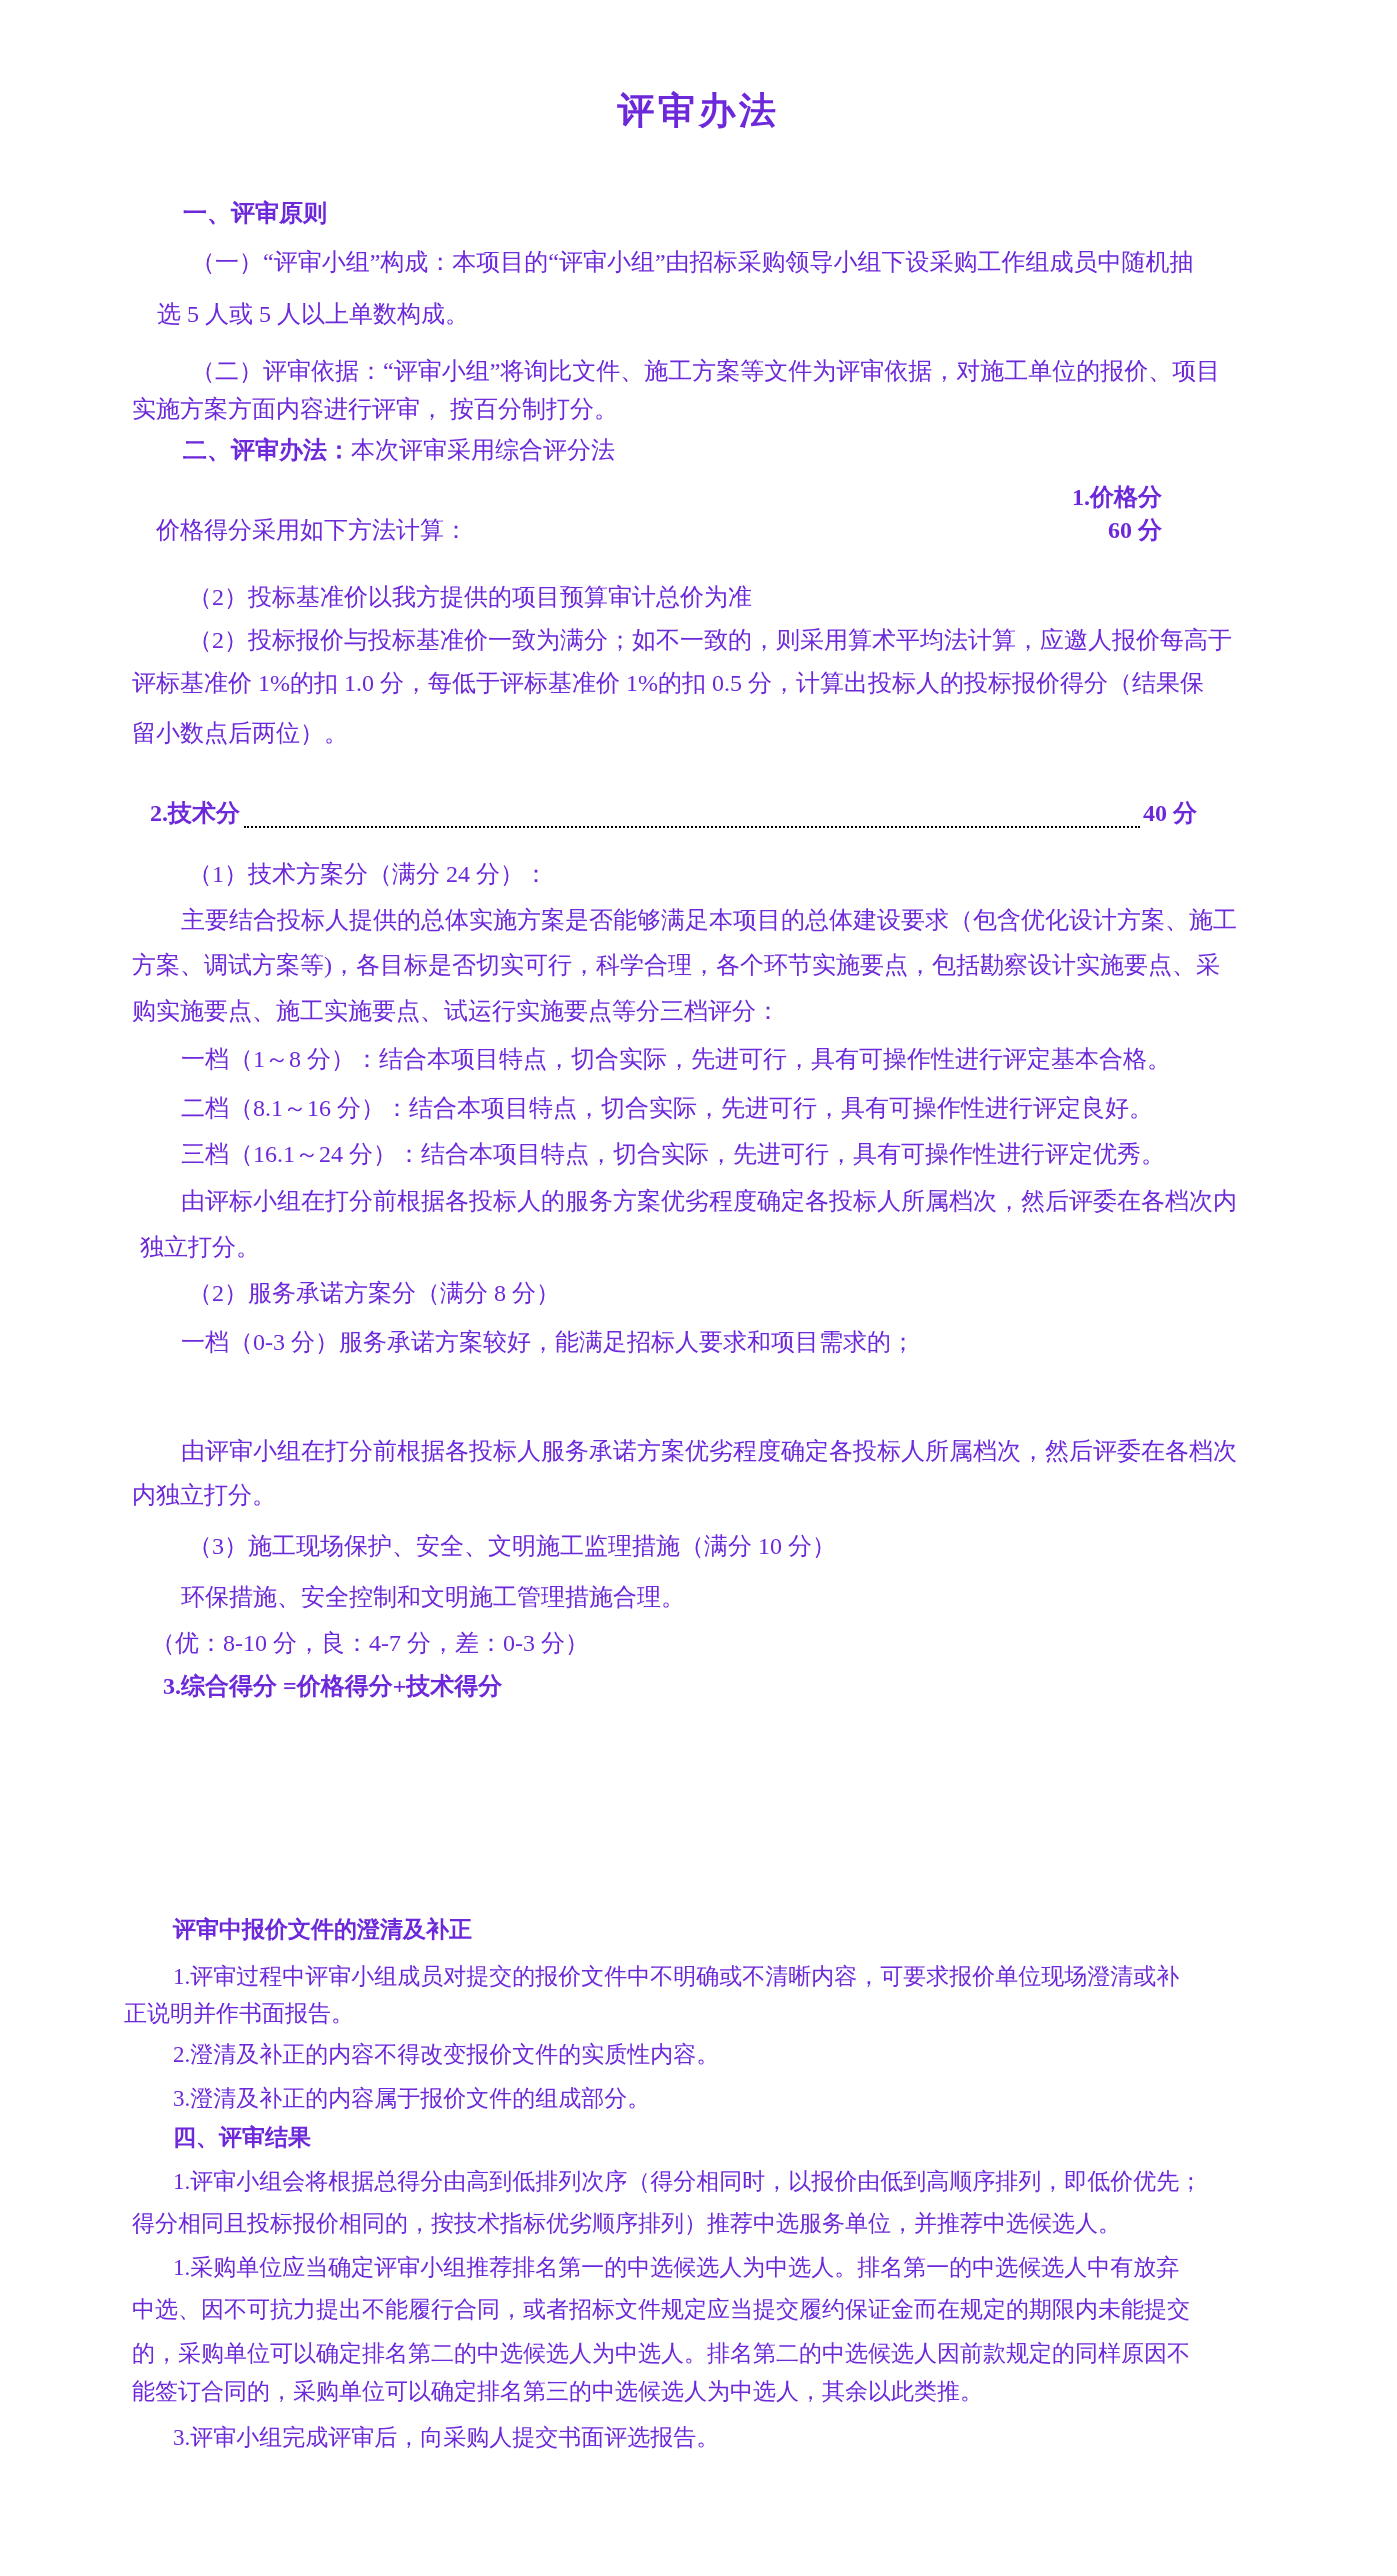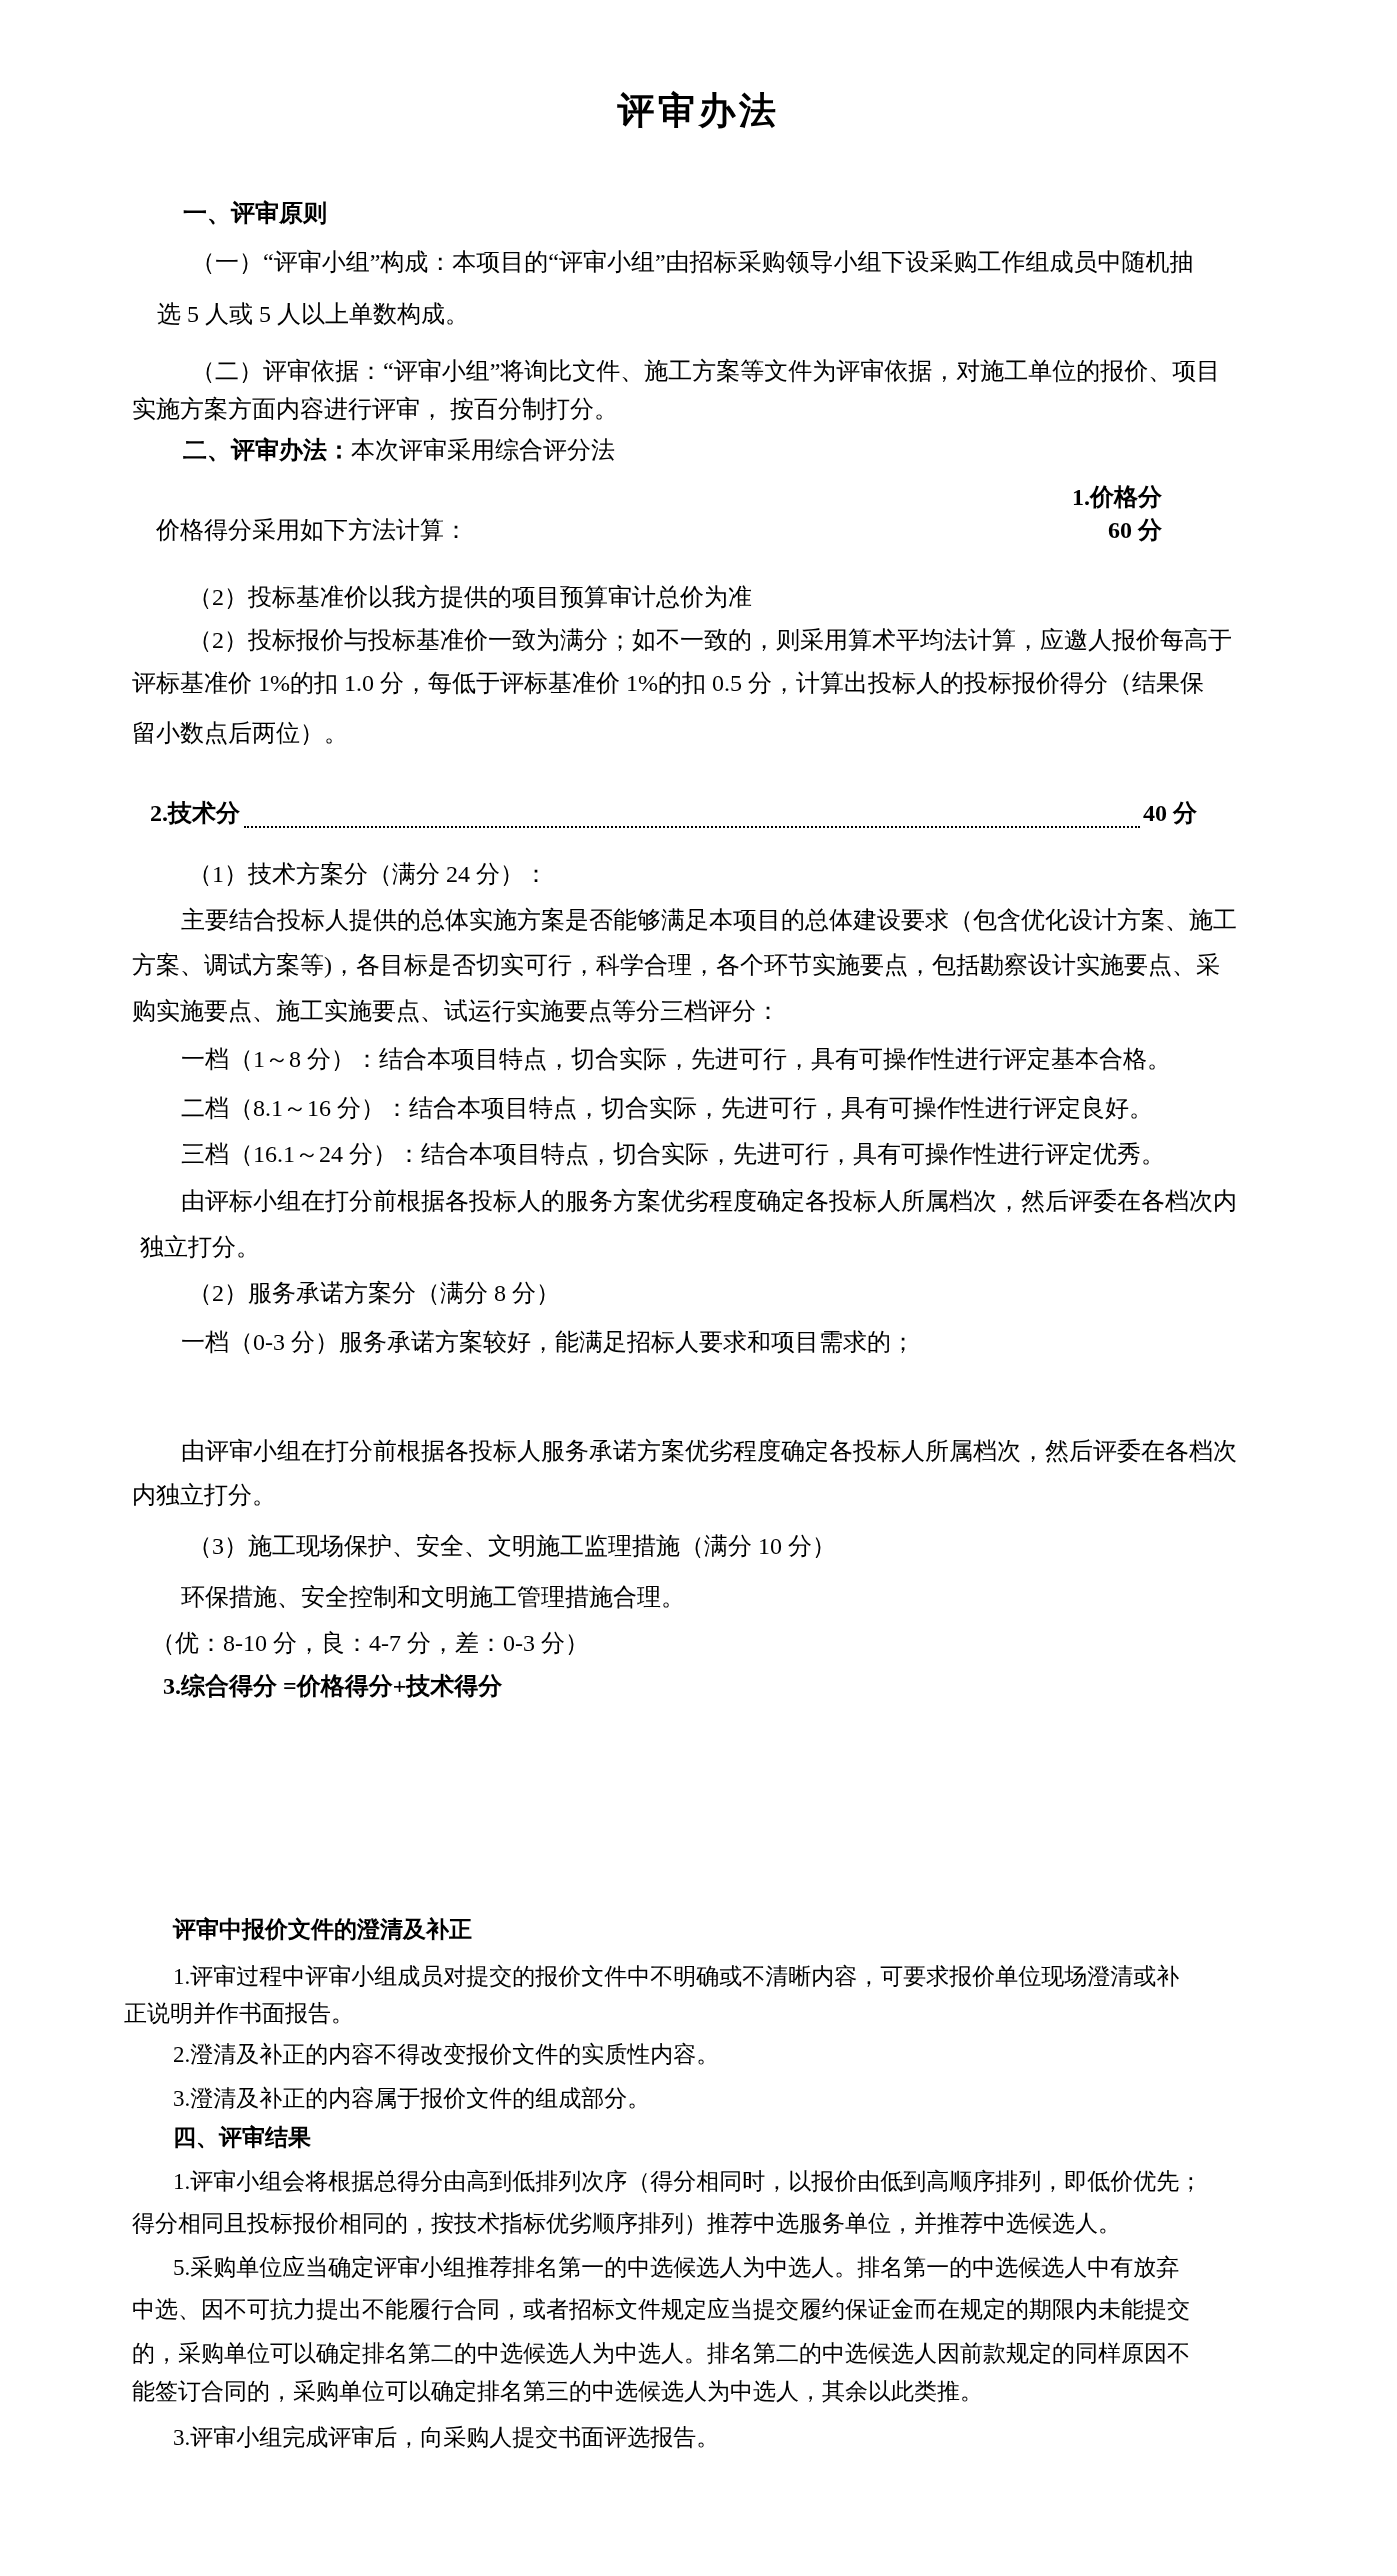--- a/index.html
+++ b/index.html
@@ -1,21 +1,21 @@
 <!DOCTYPE html>
 <html style="font-size:14px"><head>
 <meta charset="utf-8">
 <style>
   html,body{margin:0;padding:0;background:#ffffff;}
   .page{
     position:relative;
     width:1397px;
     height:2576px;
     background:#ffffff;
-    color:#000000;
+    color:#6d28d9;
     font-family:"Liberation Serif","DejaVu Serif",serif;
     overflow:hidden;
   }
   .ln{
     position:absolute;
     white-space:nowrap;
     font-size:24px;
     line-height:1.25;
   }
   .title{
@@ -92,20 +92,20 @@
   <div class="ln b" style="top:1671px;left:163px;">3.综合得分 =价格得分+技术得分</div>
 
   <div class="ln sm b" style="top:1916px;left:173px;">评审中报价文件的澄清及补正</div>
   <div class="ln sm" style="top:1963px;left:173px;">1.评审过程中评审小组成员对提交的报价文件中不明确或不清晰内容，可要求报价单位现场澄清或补</div>
   <div class="ln sm" style="top:2000px;left:124px;">正说明并作书面报告。</div>
   <div class="ln sm" style="top:2041px;left:173px;">2.澄清及补正的内容不得改变报价文件的实质性内容。</div>
   <div class="ln sm" style="top:2085px;left:173px;">3.澄清及补正的内容属于报价文件的组成部分。</div>
   <div class="ln sm b" style="top:2124px;left:173px;">四、评审结果</div>
   <div class="ln sm" style="top:2168px;left:173px;">1.评审小组会将根据总得分由高到低排列次序（得分相同时，以报价由低到高顺序排列，即低价优先；</div>
   <div class="ln sm" style="top:2210px;left:132px;">得分相同且投标报价相同的，按技术指标优劣顺序排列）推荐中选服务单位，并推荐中选候选人。</div>
-  <div class="ln sm" style="top:2254px;left:173px;">5.采购单位应当确定评审小组推荐排名第一的中选候选人为中选人。排名第一的中选候选人中有放弃</div>
+  <div class="ln sm" style="top:2254px;left:173px;">1.采购单位应当确定评审小组推荐排名第一的中选候选人为中选人。排名第一的中选候选人中有放弃</div>
   <div class="ln sm" style="top:2296px;left:132px;">中选、因不可抗力提出不能履行合同，或者招标文件规定应当提交履约保证金而在规定的期限内未能提交</div>
   <div class="ln sm" style="top:2340px;left:132px;">的，采购单位可以确定排名第二的中选候选人为中选人。排名第二的中选候选人因前款规定的同样原因不</div>
   <div class="ln sm" style="top:2378px;left:132px;">能签订合同的，采购单位可以确定排名第三的中选候选人为中选人，其余以此类推。</div>
   <div class="ln sm" style="top:2424px;left:173px;">3.评审小组完成评审后，向采购人提交书面评选报告。</div>
 
 </div>
 
 
 </body></html>

